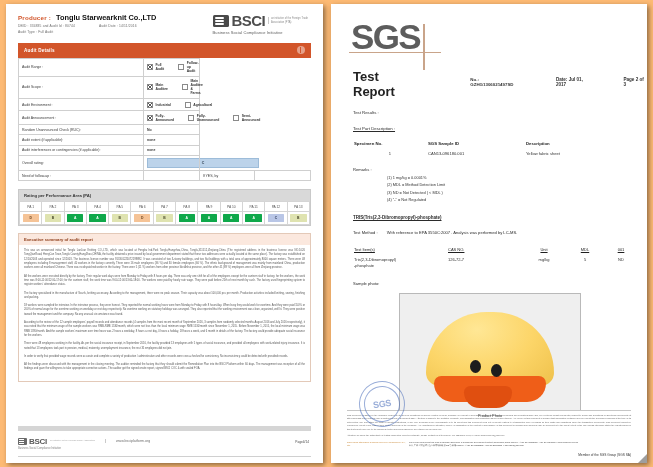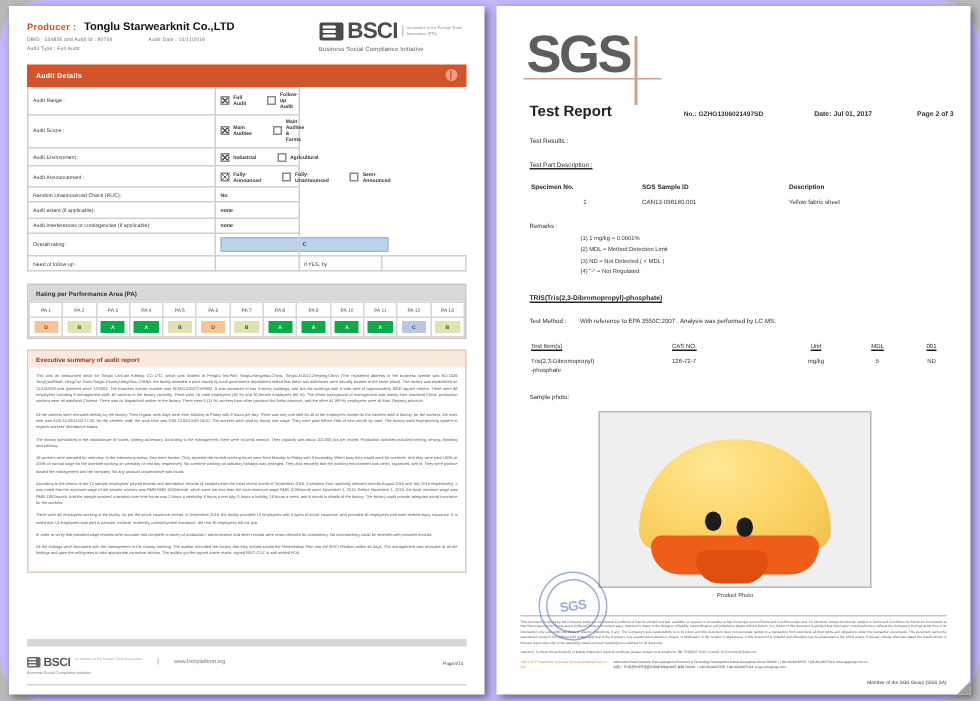--- a/index.html
+++ b/index.html
@@ -1,17 +1,17 @@
 <!DOCTYPE html>
 <html><head>
 <meta charset="utf-8">
 <style>
   html,body{margin:0;padding:0;background:#b9b9b9;}
   body{width:653px;height:467px;overflow:hidden;font-family:"Liberation Sans",sans-serif;}
-  .stage{position:relative;width:653px;height:467px;background:#c4b5fd;border-radius:29px;}
+  .stage{position:relative;width:653px;height:467px;background:#fdba74;}
 
   
   .page{position:absolute;background:#fff;box-shadow:2px 2px 5px rgba(0,0,0,.45);}
   .page.left{left:6px;top:4px;width:317px;height:459px;}
   .page.right{left:331px;top:4px;width:316px;height:459px;}
 
   
   .bsci-head{display:flex;justify-content:space-between;align-items:flex-start;padding:9px 10px 0 12px;}
   .prod-line{display:flex;align-items:baseline;gap:5px;}
   .prod-lbl{color:#d2552a;font-size:6.2px;font-weight:bold;letter-spacing:.2px;}
@@ -76,21 +76,21 @@
   .foot-page span{font-size:3.2px;font-weight:normal;}
   .foot-bottom-rule{height:.5px;background:#d0d0d0;margin:6px 12px 7px 12px;}
 
   
   .sgs-head{padding:18px 0 0 20px;}
   .sgs-logo{position:relative;display:inline-block;}
   .sgs-word{font-size:35px;font-weight:bold;color:#5d5d5d;letter-spacing:-1.6px;line-height:.86;font-family:"Liberation Sans",sans-serif;}
   .sgs-vbar{position:absolute;right:-5px;top:2px;width:1.8px;height:46px;background:#c9a48a;}
   .sgs-hbar{position:absolute;left:-2px;bottom:-1px;width:92px;height:1.6px;background:#c9a48a;}
   .sgs-row{display:flex;align-items:baseline;margin:16px 0 0 22px;}
-  .sgs-tr{font-size:10px;font-weight:bold;color:#222;}
+  .sgs-tr{font-size:13px;font-weight:bold;color:#222;}
   .sgs-no{font-size:4.4px;font-weight:bold;color:#333;margin-left:48px;}
   .sgs-date{font-size:4.6px;font-weight:bold;color:#333;margin-left:34px;}
   .sgs-pg{font-size:4.6px;font-weight:bold;color:#333;margin-left:30px;}
 
   .sgs-body{padding:0 20px 0 22px;color:#2b2b2b;}
   .ln{font-size:4.3px;margin-top:11px;}
   .ul{text-decoration:underline;}
   table.spec{border-collapse:collapse;margin-top:9px;width:100%;table-layout:fixed;}
   table.spec th{font-size:4.3px;font-weight:bold;text-align:left;padding-bottom:4px;color:#1f1f1f;}
   table.spec td{font-size:4.1px;color:#333;}

